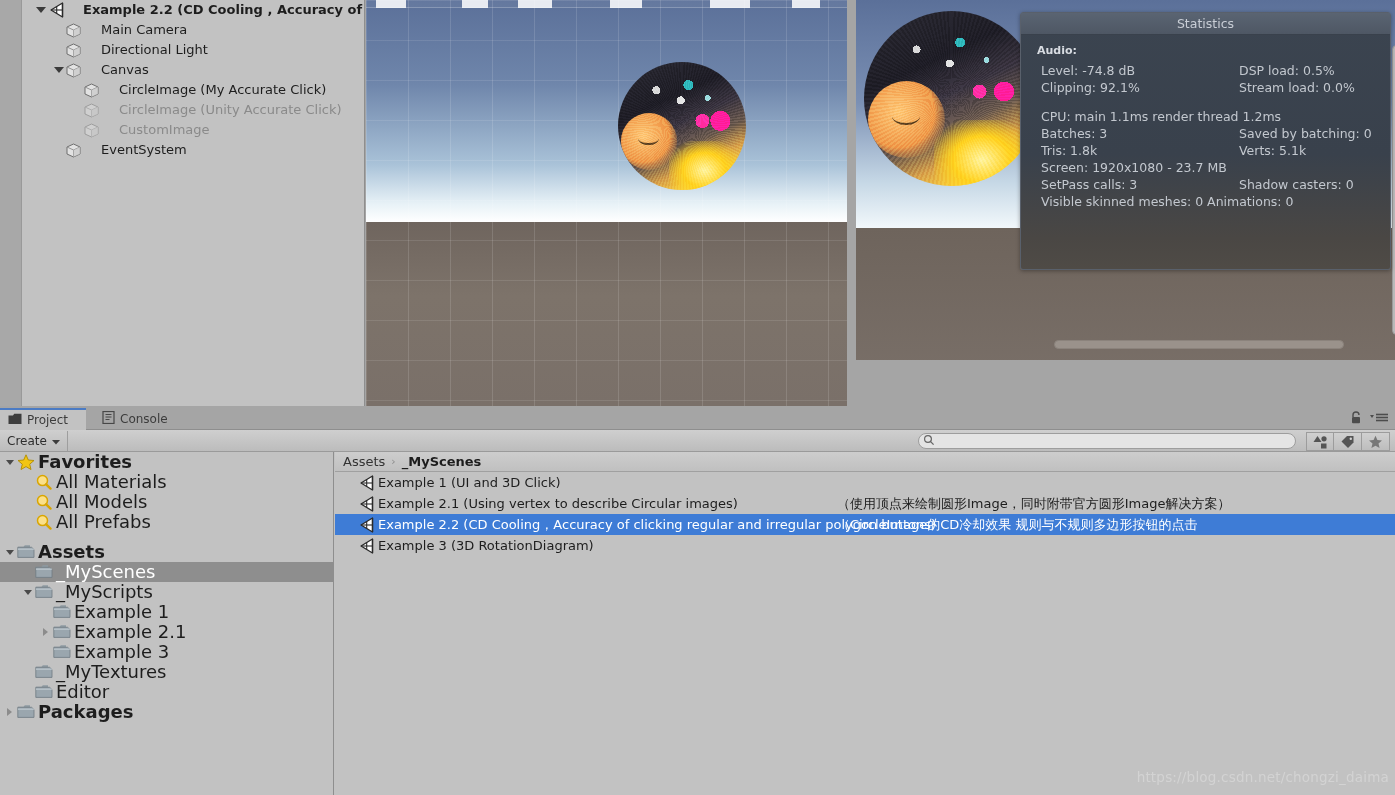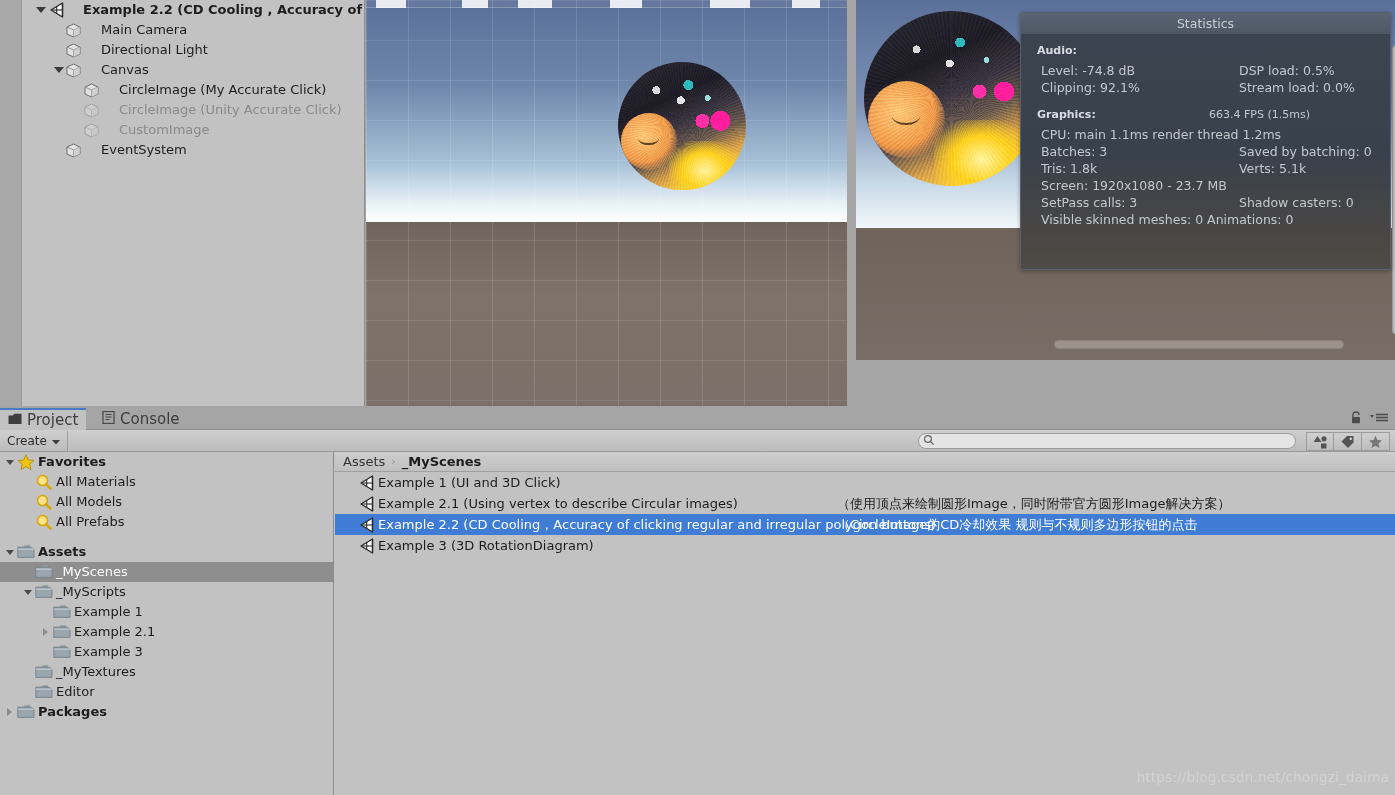--- a/index.html
+++ b/index.html
@@ -172,21 +172,21 @@
   
   .tabbar {
     position: absolute; left: 0; top: 0; width: 1395px; height: 22px;
     background: #a5a5a5;
     border-bottom: 1px solid #8e8e8e;
   }
   .tab {
     position: absolute; top: 0; height: 22px;
     display: flex; align-items: center; gap: 5px;
     padding: 0 12px 0 8px;
-    font-size: 15px; color: #3c3c3c;
+    font-size: 12px; color: #3c3c3c;
   }
   .tab.active {
     background: #c2c2c2;
     border-top: 2px solid #4b7bc4;
   }
   .tabbar-right {
     position: absolute; right: 6px; top: 0; height: 22px;
     display: flex; align-items: center; gap: 7px;
   }
 
@@ -231,21 +231,21 @@
   
   .projtree {
     position: absolute; left: 0; top: 44px; width: 334px; height: 343px;
     background: #c2c2c2;
     border-right: 1px solid #8e8e8e;
     overflow: hidden;
   }
   .pt-row {
     height: 20px; line-height: 20px;
     display: flex; align-items: center;
-    font-size: 13px; color: #1d1d1d; white-space: nowrap;
+    font-size: 18px; color: #1d1d1d; white-space: nowrap;
   }
   .pt-row.selected { background: #8e8e8e; color: #ffffff; }
   .pt-row.bold { font-weight: bold; }
   .pt-spacer { height: 10px; }
   .pt-tri { width: 13px; flex: 0 0 13px; height: 20px; position: relative; }
   .pt-tri.down::after {
     content: ""; position: absolute; left: 2px; top: 8px;
     border-left: 4.5px solid transparent; border-right: 4.5px solid transparent;
     border-top: 5.5px solid #4a4a4a;
   }
@@ -443,24 +443,20 @@
           <div class="stats-group" id="stats-audio">
               <div class="st-line">
                 <span class="c1">Level: -74.8 dB</span>
                 <span class="c2">DSP load: 0.5%</span>
               </div>
               <div class="st-line">
                 <span class="c1">Clipping: 92.1%</span>
                 <span class="c2">Stream load: 0.0%</span>
               </div>
             </div>
-          <div class="stats-h withfps">
-            <span>Graphics:</span>
-            <span class="fps">663.4 FPS (1.5ms)</span>
-          </div>
           <div class="stats-group" id="stats-graphics">
               <div class="st-line full"><span>CPU: main 1.1ms  render thread 1.2ms</span></div>
               <div class="st-line">
                 <span class="c1">Batches: 3</span>
                 <span class="c2">Saved by batching: 0</span>
               </div>
               <div class="st-line">
                 <span class="c1">Tris: 1.8k</span>
                 <span class="c2">Verts: 5.1k</span>
               </div>

